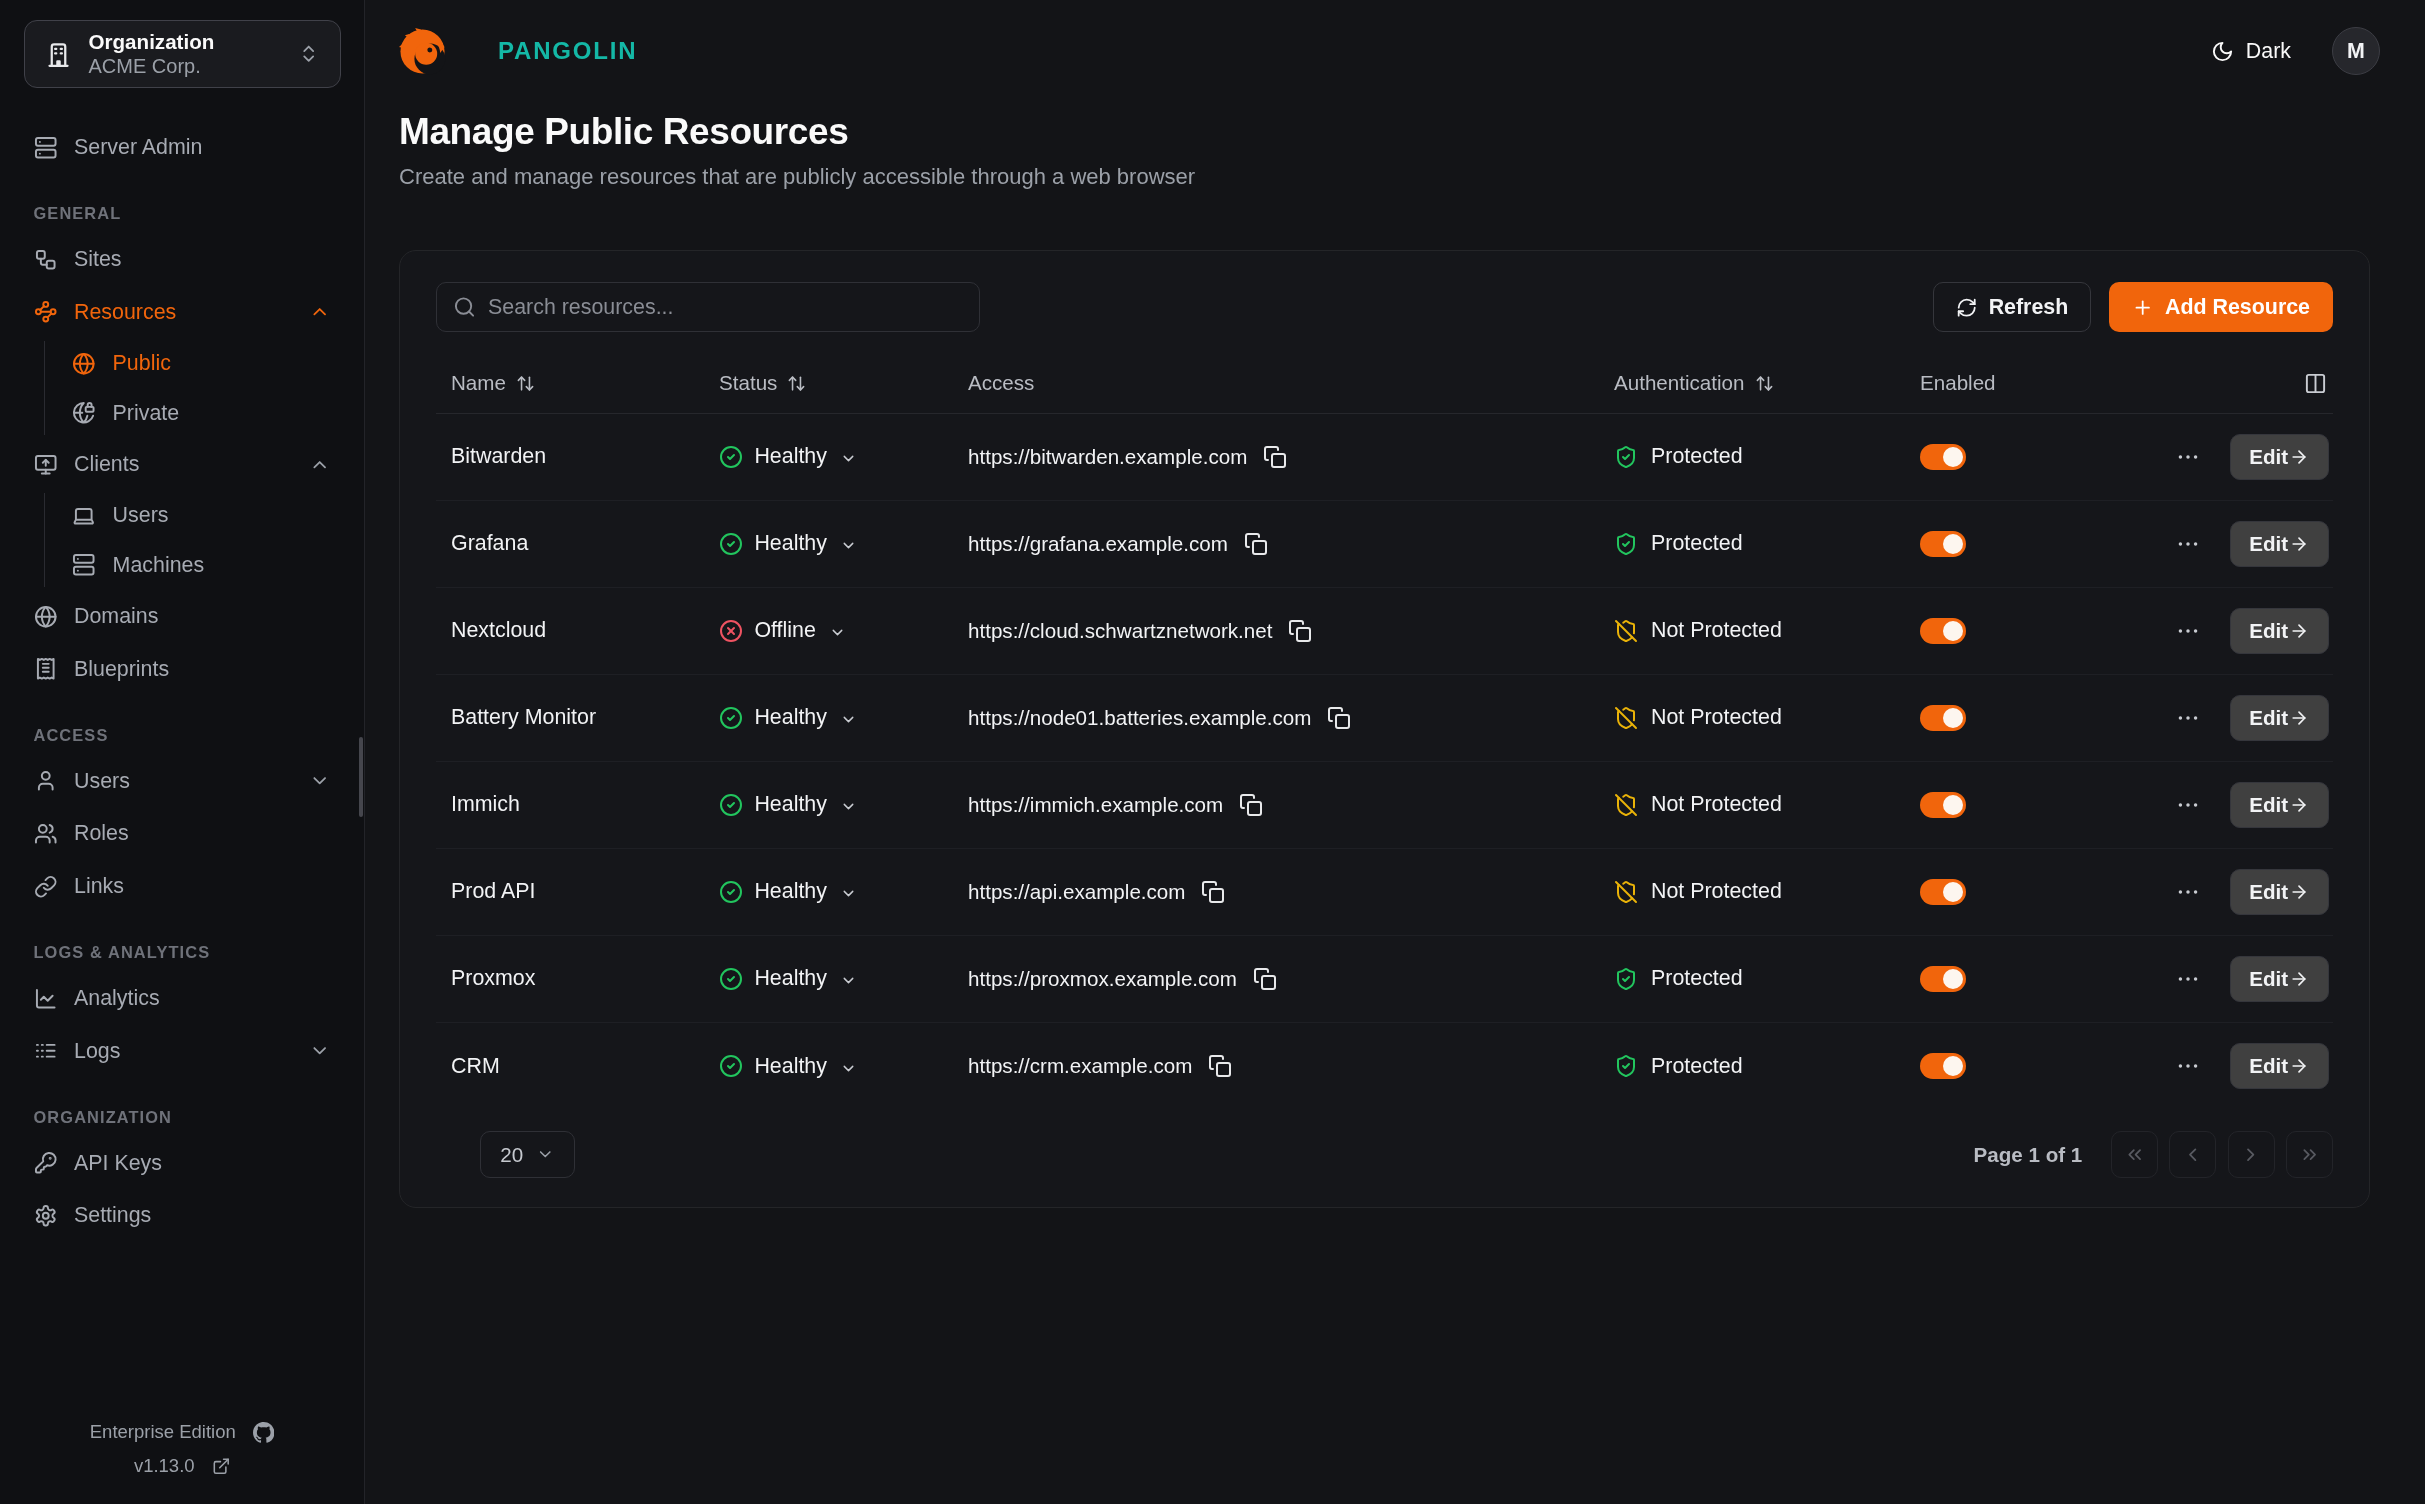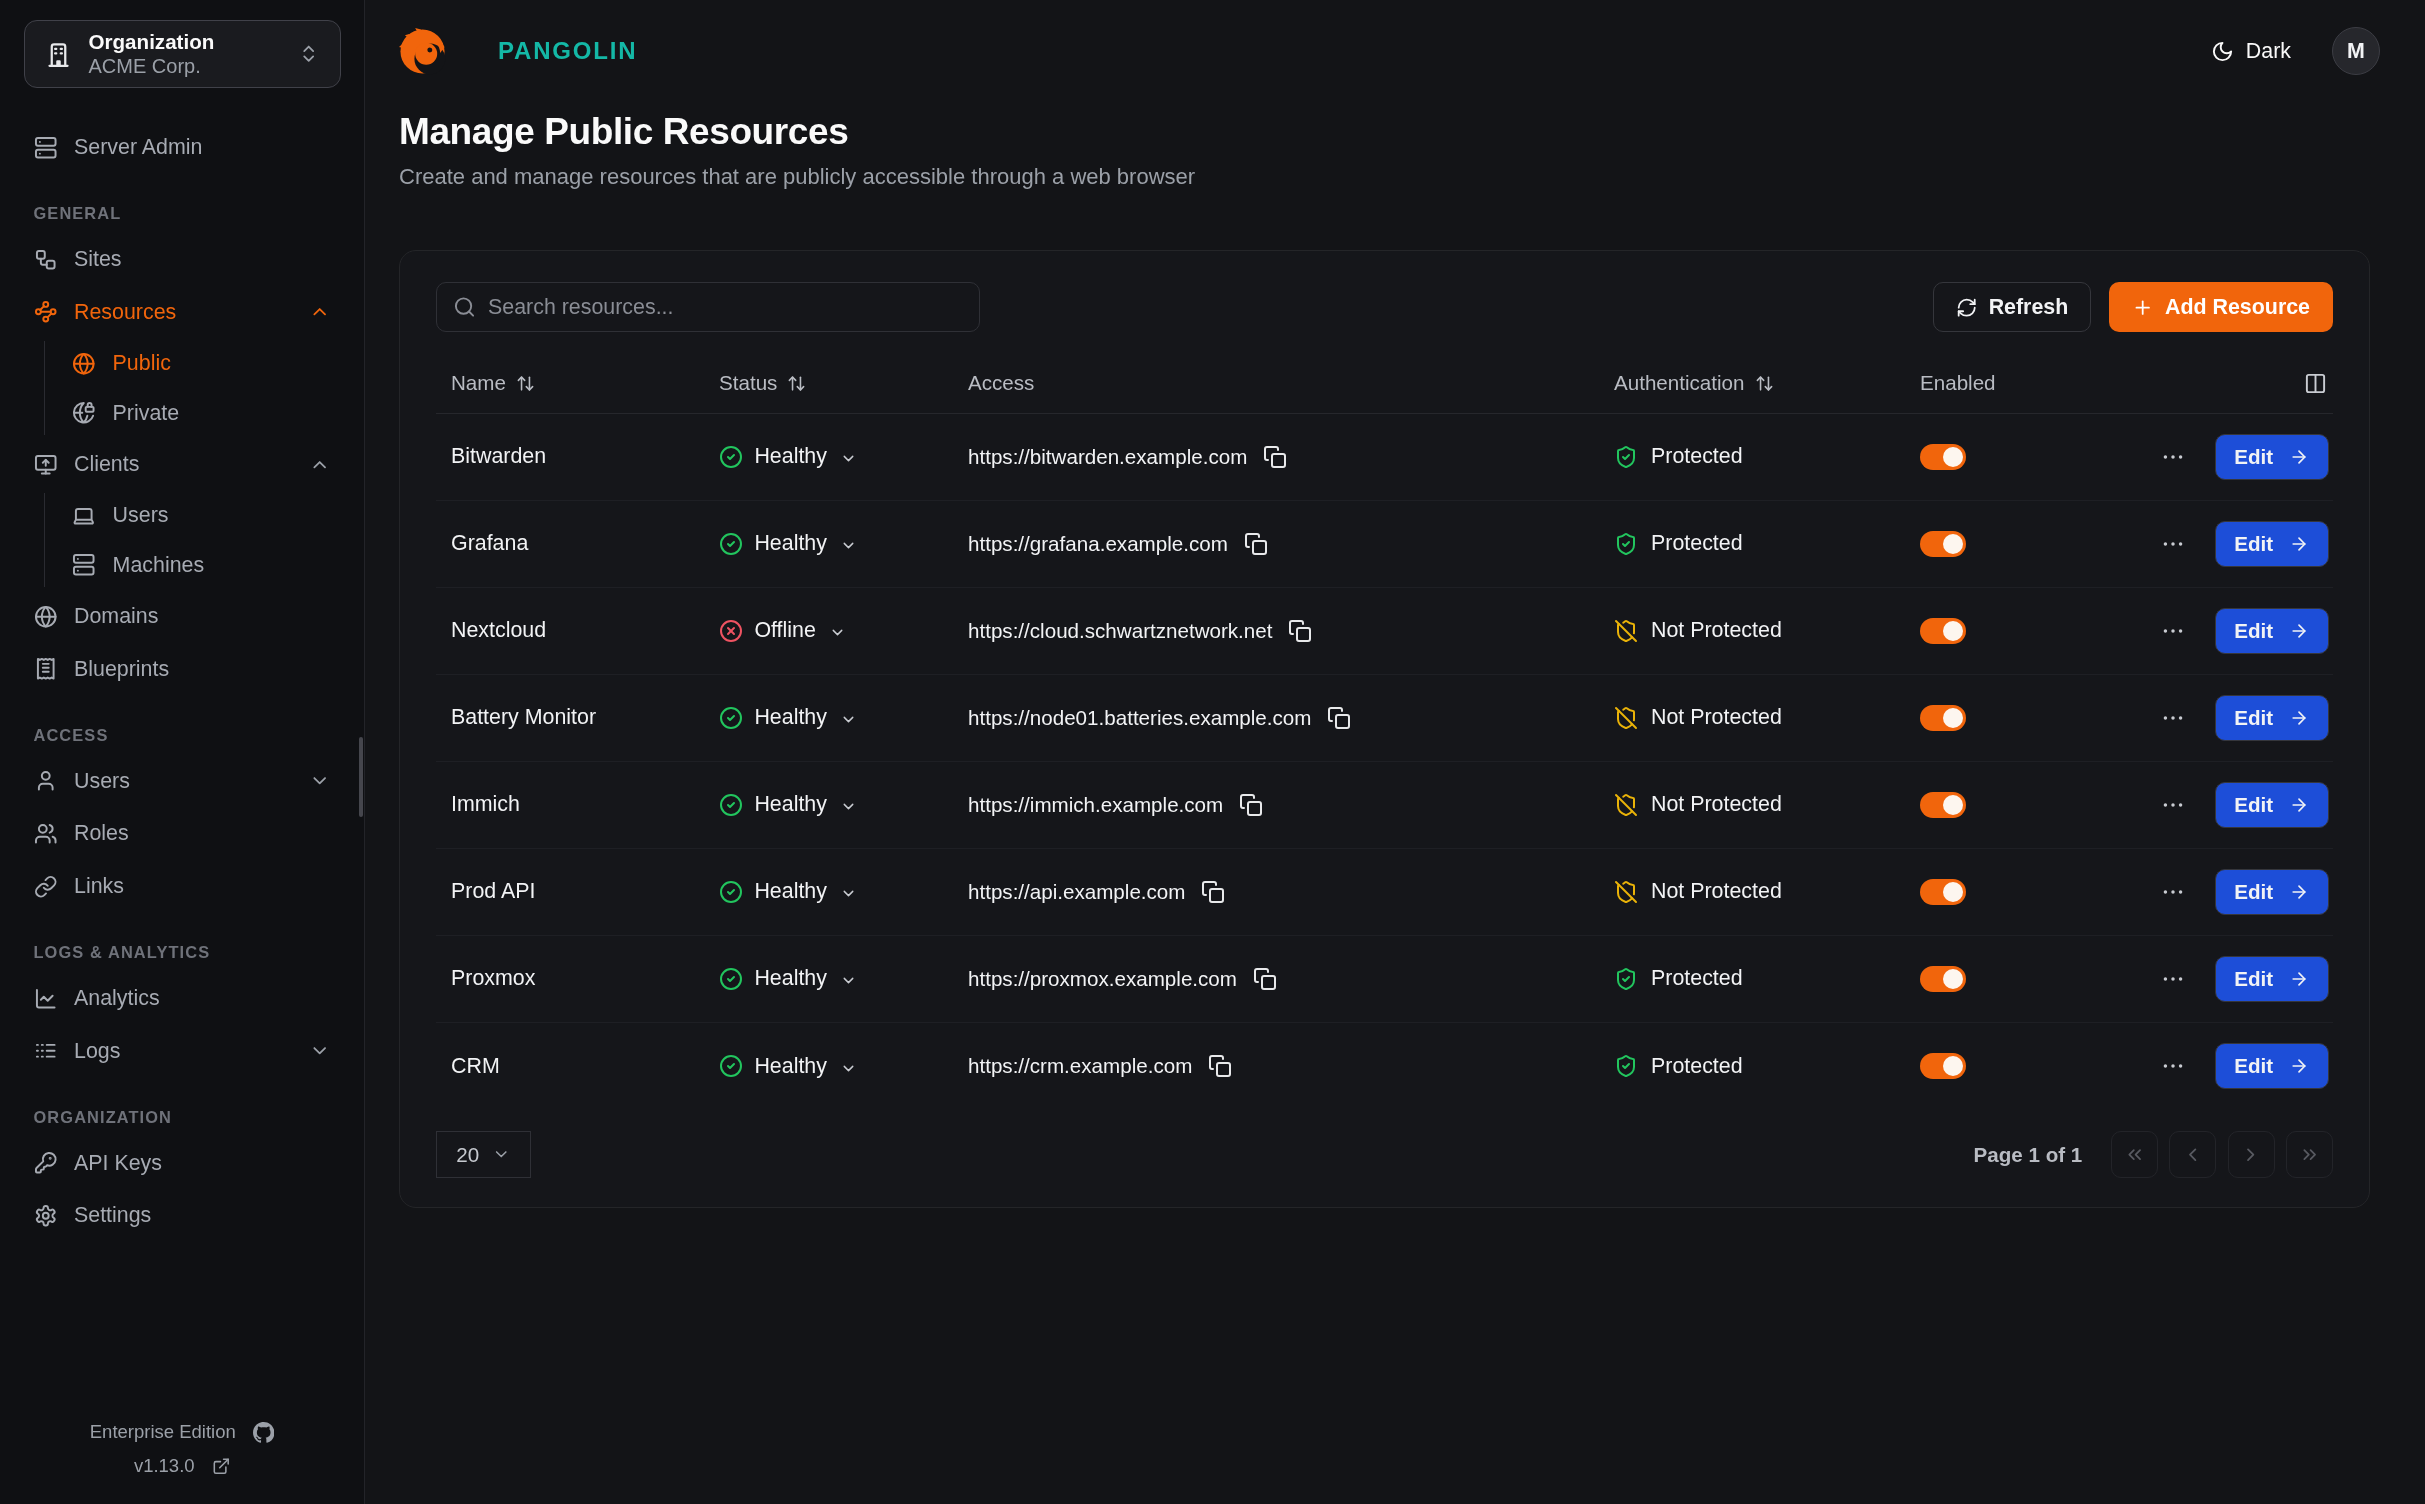--- a/index.html
+++ b/index.html
@@ -98,29 +98,29 @@
   .auth-badge { display:flex; align-items:center; gap:13px; }
   .auth-icon { width:24px; height:24px; }
   .auth-icon.prot { color:#22c55e; } .auth-icon.noprot { color:#eab308; }
   .toggle { position:relative; width:46px; height:26px; border-radius:13px; border:none;
     background:#f1650c; cursor:pointer; flex:none; }
   .toggle .knob { position:absolute; top:2.8px; right:2.8px; width:20px; height:20px;
     border-radius:50%; background:#fdf6ef; }
   .c-actions { justify-content:flex-end; gap:28.5px; padding-right:4.3px; }
   .more-btn { background:none; border:none; color:#c9ccd2; width:26px; height:26px; cursor:pointer; padding:0; }
   .more-btn svg { width:100%; height:100%; }
-  .edit-btn { display:flex; align-items:center; gap:16px; height:46px; padding:0 18.5px;
-    background:#1d4ed8; border:0.7px solid #35363c; border-radius:10px; color:#f2f3f5;
+  .edit-btn { display:flex; align-items:center; gap:1px; height:46px; padding:0 18.5px;
+    background:#404040; border:0.7px solid #35363c; border-radius:10px; color:#f2f3f5;
     font-size:20.6px; font-weight:600; cursor:pointer; font-family:inherit; }
   .edit-btn .icn { width:20px; height:20px; }
 
   .card-footer { display:flex; align-items:center; justify-content:space-between; margin-top:21.4px; }
   .page-size { display:flex; align-items:center; justify-content:center; gap:13px; width:95px;
-    height:47px; border:0.7px solid #2f3036; border-radius:0; background:transparent;
-    color:#c6c9cf; font-size:20.6px; cursor:pointer; font-family:inherit; }
+    height:47px; border:0.7px solid #2f3036; border-radius:10px; background:transparent;
+    color:#c6c9cf; font-size:20.6px; cursor:pointer; font-family:inherit;margin-left:44px; }
   .page-size .chev { width:18.5px; height:18.5px; color:#9ba0a8; }
   .pager { display:flex; align-items:center; gap:28.5px; }
   .page-info { font-size:20.6px; color:#b9bcc3; font-weight:600; }
   .pager-btns { display:flex; gap:11.4px; }
   .pg-btn { width:47px; height:47px; border:0.7px solid #232429; border-radius:10px;
     background:transparent; color:#585a61; cursor:pointer; display:flex; align-items:center;
     justify-content:center; padding:0; }
   .pg-btn svg { width:21.4px; height:21.4px; }
 </style>
 </head>

